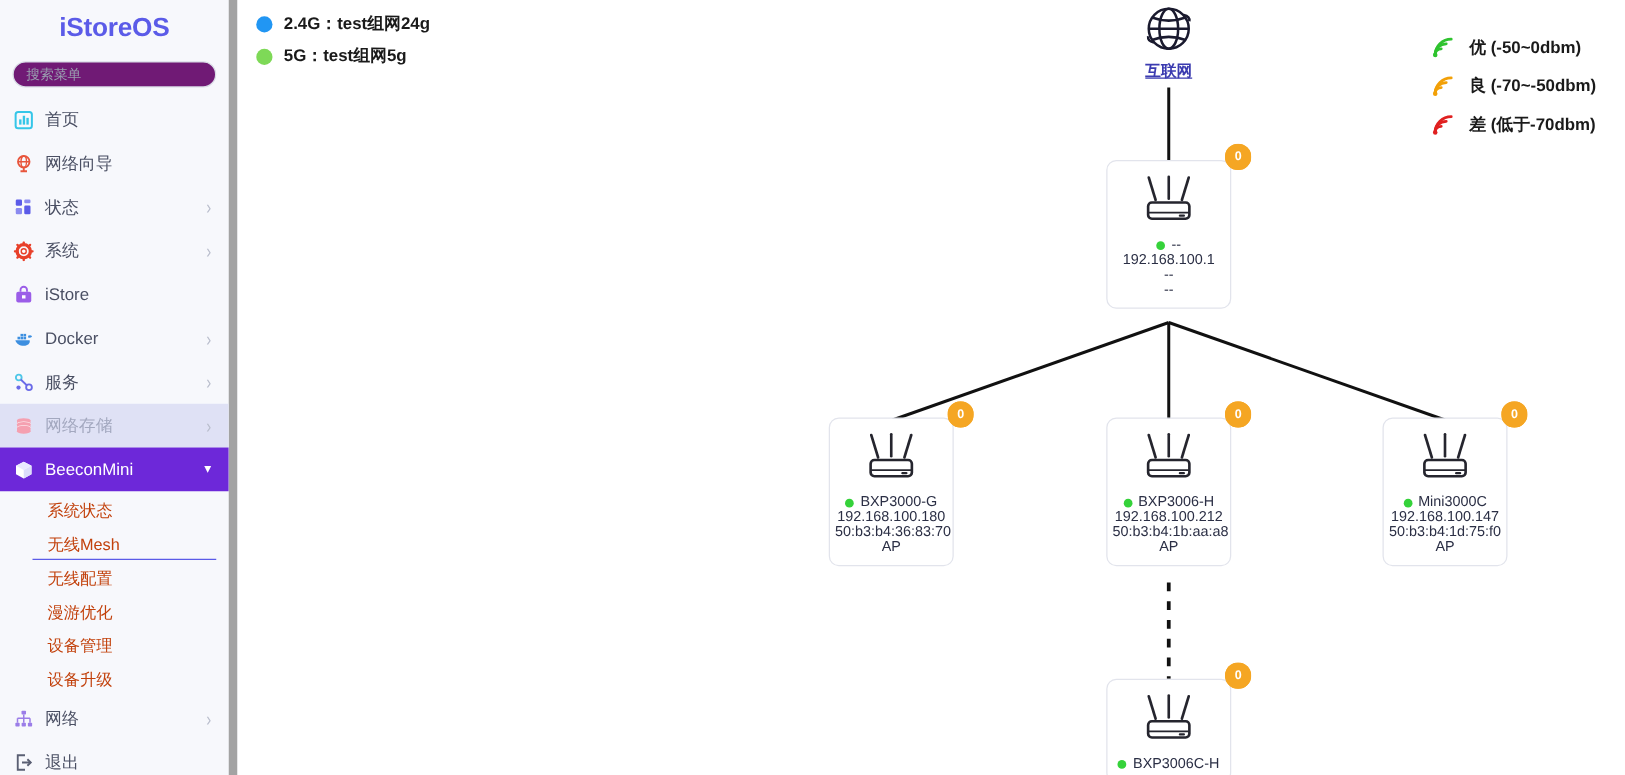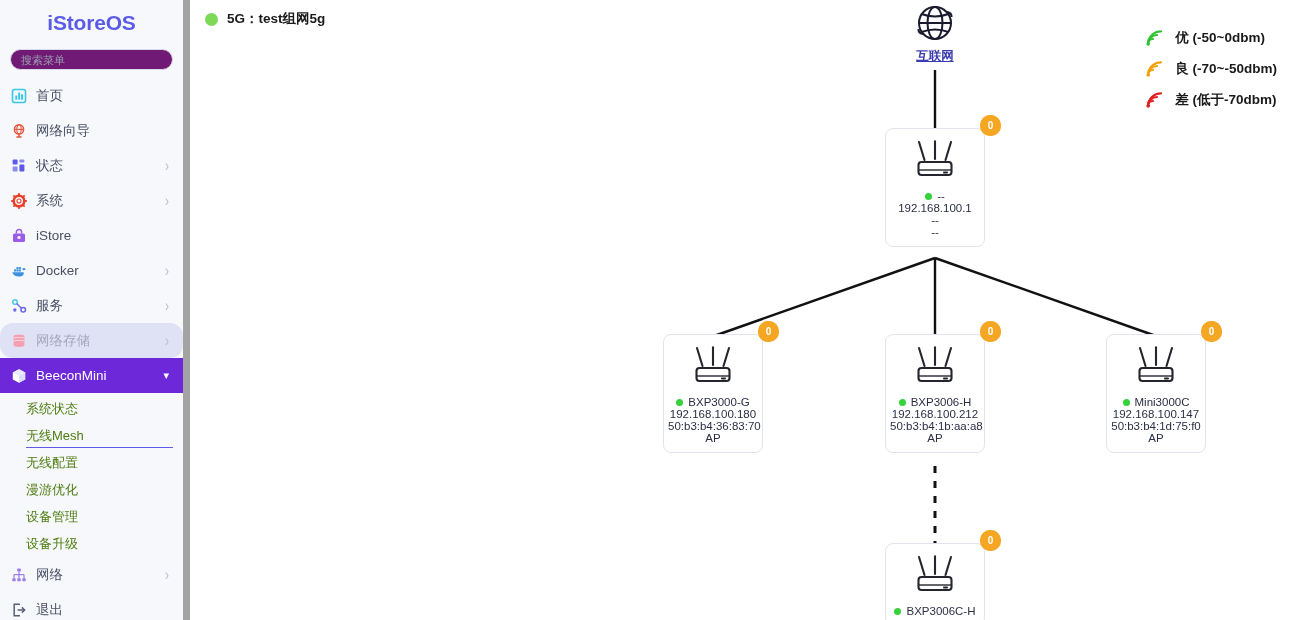--- a/index.html
+++ b/index.html
@@ -58,37 +58,36 @@
     flex: 0 0 17px;
   }
   .menu-item .lbl { flex: 1; white-space: nowrap; }
   .chev {
     color: #b9bdcc; font-size: 12px; line-height: 1;
     transform: scaleY(1.35);
   }
   .menu-item.highlight {
     background: #dfe1f5;
     color: #a8adc4;
-    border-radius: 13px;
   }
   .menu-item.highlight .lbl { color: #a3a8bf; }
   .menu-item.active {
     background: #6d28d9;
     color: #ffffff;
   }
   .menu-item.active .lbl { color: #fff; font-weight: normal; }
   .menu-item.active .chev-down { color: #fff; font-size: 11px; transform: none; }
 
   .submenu { padding-top: 2px; }
   .sub-item {
     height: 27px;
     display: flex; align-items: center;
-    padding-left: 26px;
+    padding-left: 38px;
     font-size: 13px;
-    color: #4d7c0f;
+    color: #c2410c;
     cursor: pointer;
     position: relative;
   }
   .sub-item.sel::after {
     content: "";
     position: absolute;
     left: 26px; right: 10px; bottom: 1px;
     height: 1.5px;
     background: #5b5be8;
   }
@@ -347,20 +346,24 @@
           </span>
       <span class="lbl">退出</span>
       </div>
       </nav>
 
   </aside>
 
   <section id="main">
 
     <div class="ssid-legend" id="ssid-legend">
+    <div class="ssid-row">
+      <span class="ssid-dot" style="background:#2196f3"></span>
+      <span class="ssid-label">2.4G：test组网24g</span>
+    </div>
     <div class="ssid-row">
       <span class="ssid-dot" style="background:#7ed957"></span>
       <span class="ssid-label">5G：test组网5g</span>
     </div>
       </div>
 
     <div class="sig-legend" id="sig-legend">
     <div class="sig-row">
       <span class="sig-ico"><svg width="22" height="18" viewBox="0 0 22 18">
     <g fill="none" stroke="#2fc32f" stroke-width="2.2" stroke-linecap="round">

